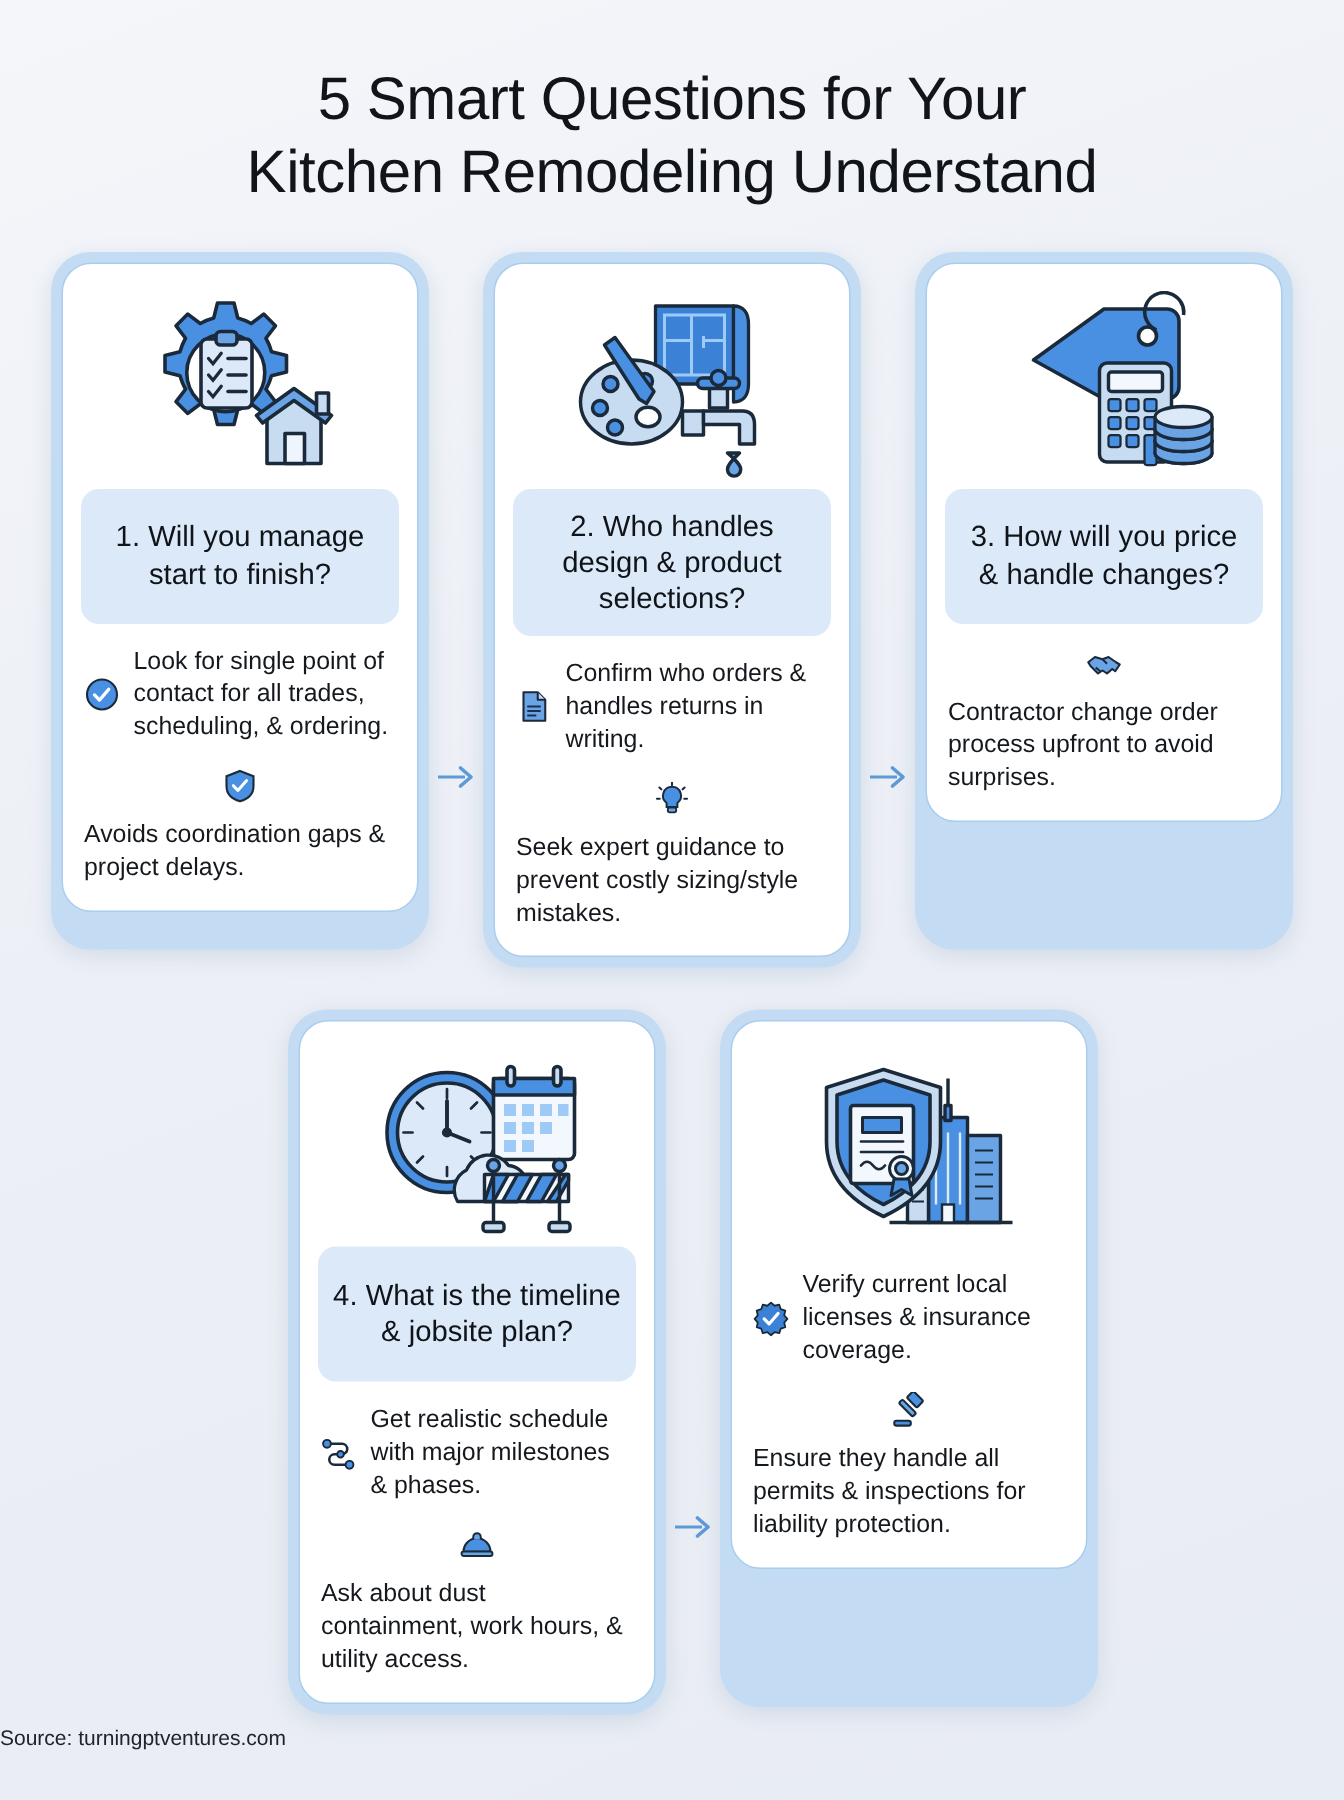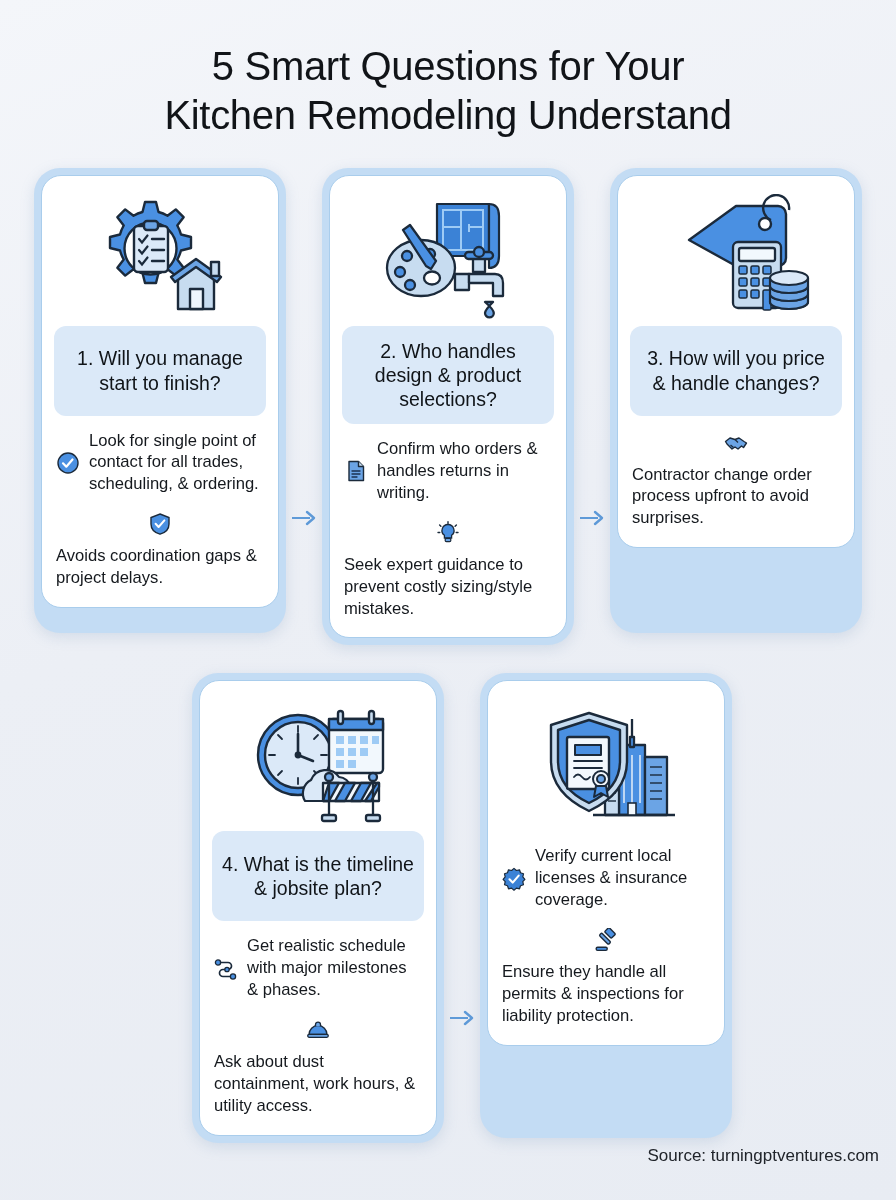--- a/index.html
+++ b/index.html
@@ -102,24 +102,24 @@
     align-items: center;
     justify-content: center;
     align-self: stretch;
   }
   .arrow.top-arrow { padding-top: 222px; }
   .arrow.bottom-arrow { padding-top: 220px; }
 
   
   .footer {
     position: absolute;
-    left: 0; right: 17px;
+    left: 0; right: 0;
     bottom: 34px;
-    text-align: right;
-    font-size: 17px;
+    text-align: left;
+    font-size: 14px;
     color: #20242a;
   }
 </style>
 </head>
 <body>
 
 <div class="title">
   <span class="title-line">5 Smart Questions for Your</span>
   <span class="title-line">Kitchen Remodeling Understand</span>
 </div>

